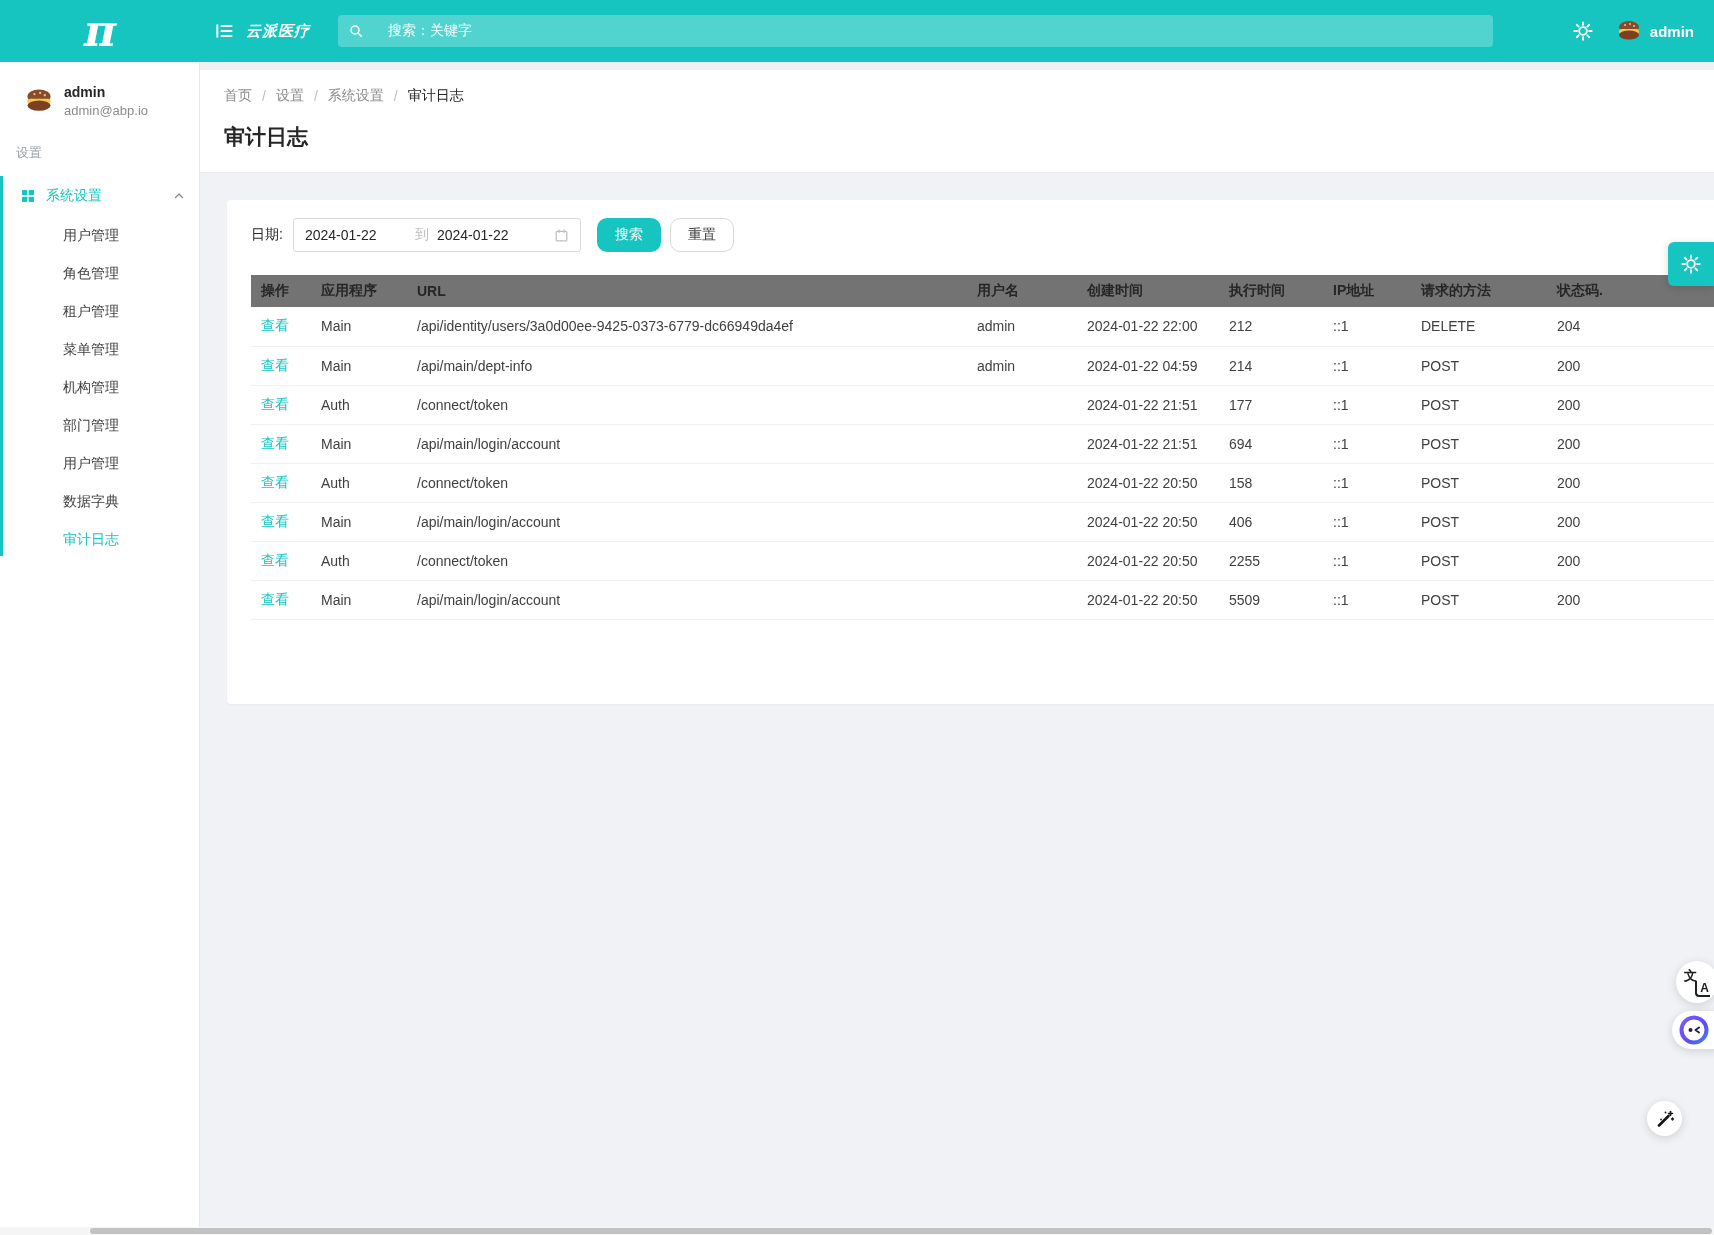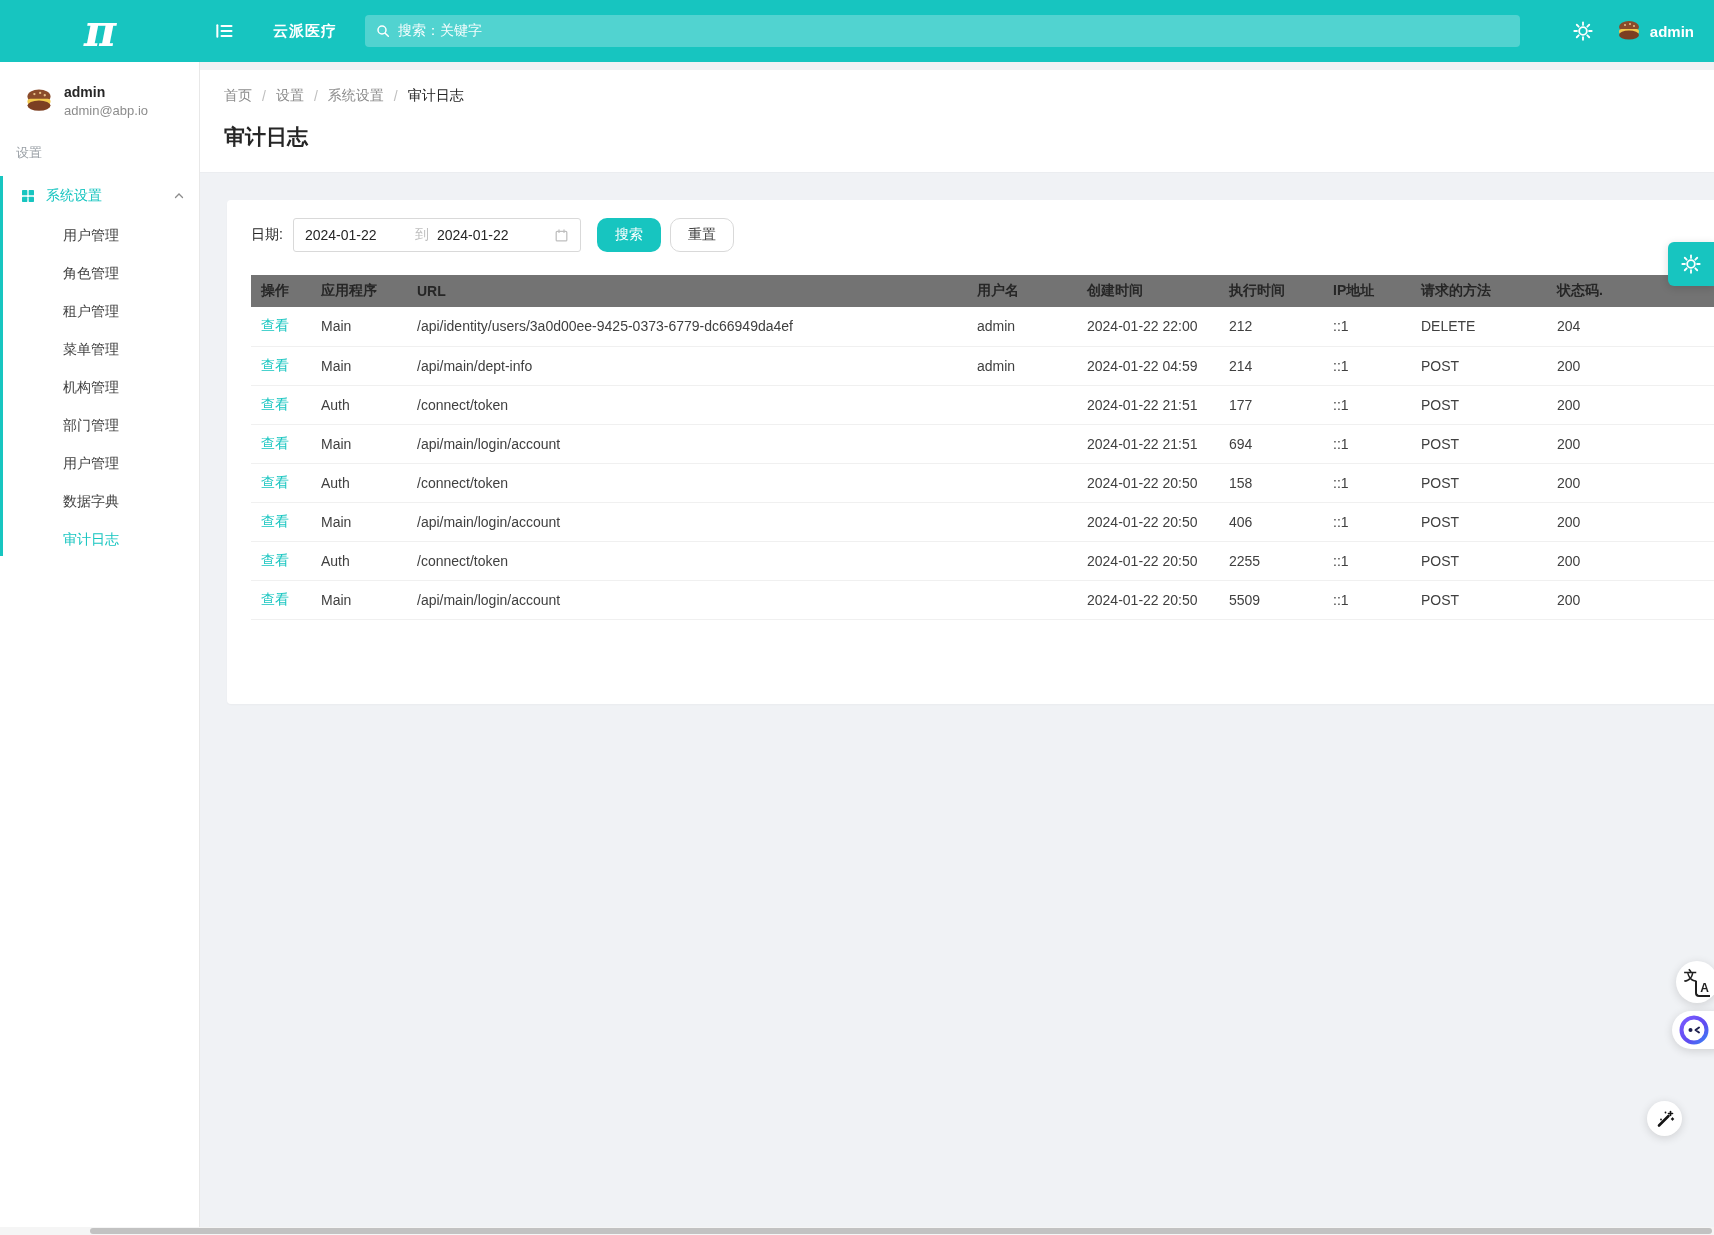--- a/index.html
+++ b/index.html
@@ -5,23 +5,23 @@
   * { margin:0; padding:0; box-sizing:border-box; }
   html,body { width:1714px; height:1235px; overflow:hidden; }
   body { font-family:"Liberation Sans","DejaVu Sans",sans-serif; background:#f0f2f5; color:rgba(0,0,0,.78); font-size:14px; }
   #screen { position:relative; width:1714px; height:1235px; overflow:hidden; }
 
   
   .navbar { position:absolute; top:0; left:0; width:100%; height:62px; background:var(--primary,#17c5c0); display:flex; align-items:center; z-index:30; }
   .logo-area { width:200px; display:flex; justify-content:center; align-items:center; }
   .logo-pi { color:#fff; font-family:"DejaVu Serif",serif; font-style:italic; font-weight:bold; font-size:44px; line-height:1; cursor:pointer; }
   .fold-btn { margin-left:14px; cursor:pointer; display:flex; align-items:center; }
-  .app-name { color:#fff; font-size:15px; font-weight:bold; margin-left:39px; letter-spacing:1px; white-space:nowrap; }
+  .app-name { color:#fff; font-size:15px; font-weight:bold; margin-left:12px; letter-spacing:1px; white-space:nowrap;font-style:italic; }
   .nav-search { margin-left:28px; flex:0 0 auto; width:1155px; height:32px; background:rgba(255,255,255,.25); border-radius:4px; display:flex; align-items:center; padding:0 10px; color:#fff; cursor:text; }
-  .nav-search .ph { color:rgba(255,255,255,.95); margin-left:7px; font-size:14px;text-align:right; }
+  .nav-search .ph { color:rgba(255,255,255,.95); margin-left:24px; font-size:14px;text-align:right; }
   .nav-right { display:flex; align-items:center; margin-left:auto; margin-right:20px; gap:22px; }
   .nav-gear { cursor:pointer; display:flex; }
   .nav-user { display:flex; align-items:center; gap:8px; cursor:pointer; color:#fff; font-weight:bold; font-size:15px; }
 
   
   .sidebar { position:absolute; top:62px; left:0; width:200px; height:1173px; background:#fff; border-right:1px solid #e8e8e8; z-index:20; }
   .user-block { display:flex; align-items:center; padding:22px 0 0 24px; gap:10px; }
   .user-meta .u-name { font-weight:bold; color:#262626; font-size:14px; }
   .user-meta .u-mail { color:#8c8c8c; font-size:13px; margin-top:3px; }
   .group-label { color:#9aa0a6; font-size:13px; padding:26px 0 4px 16px; }

